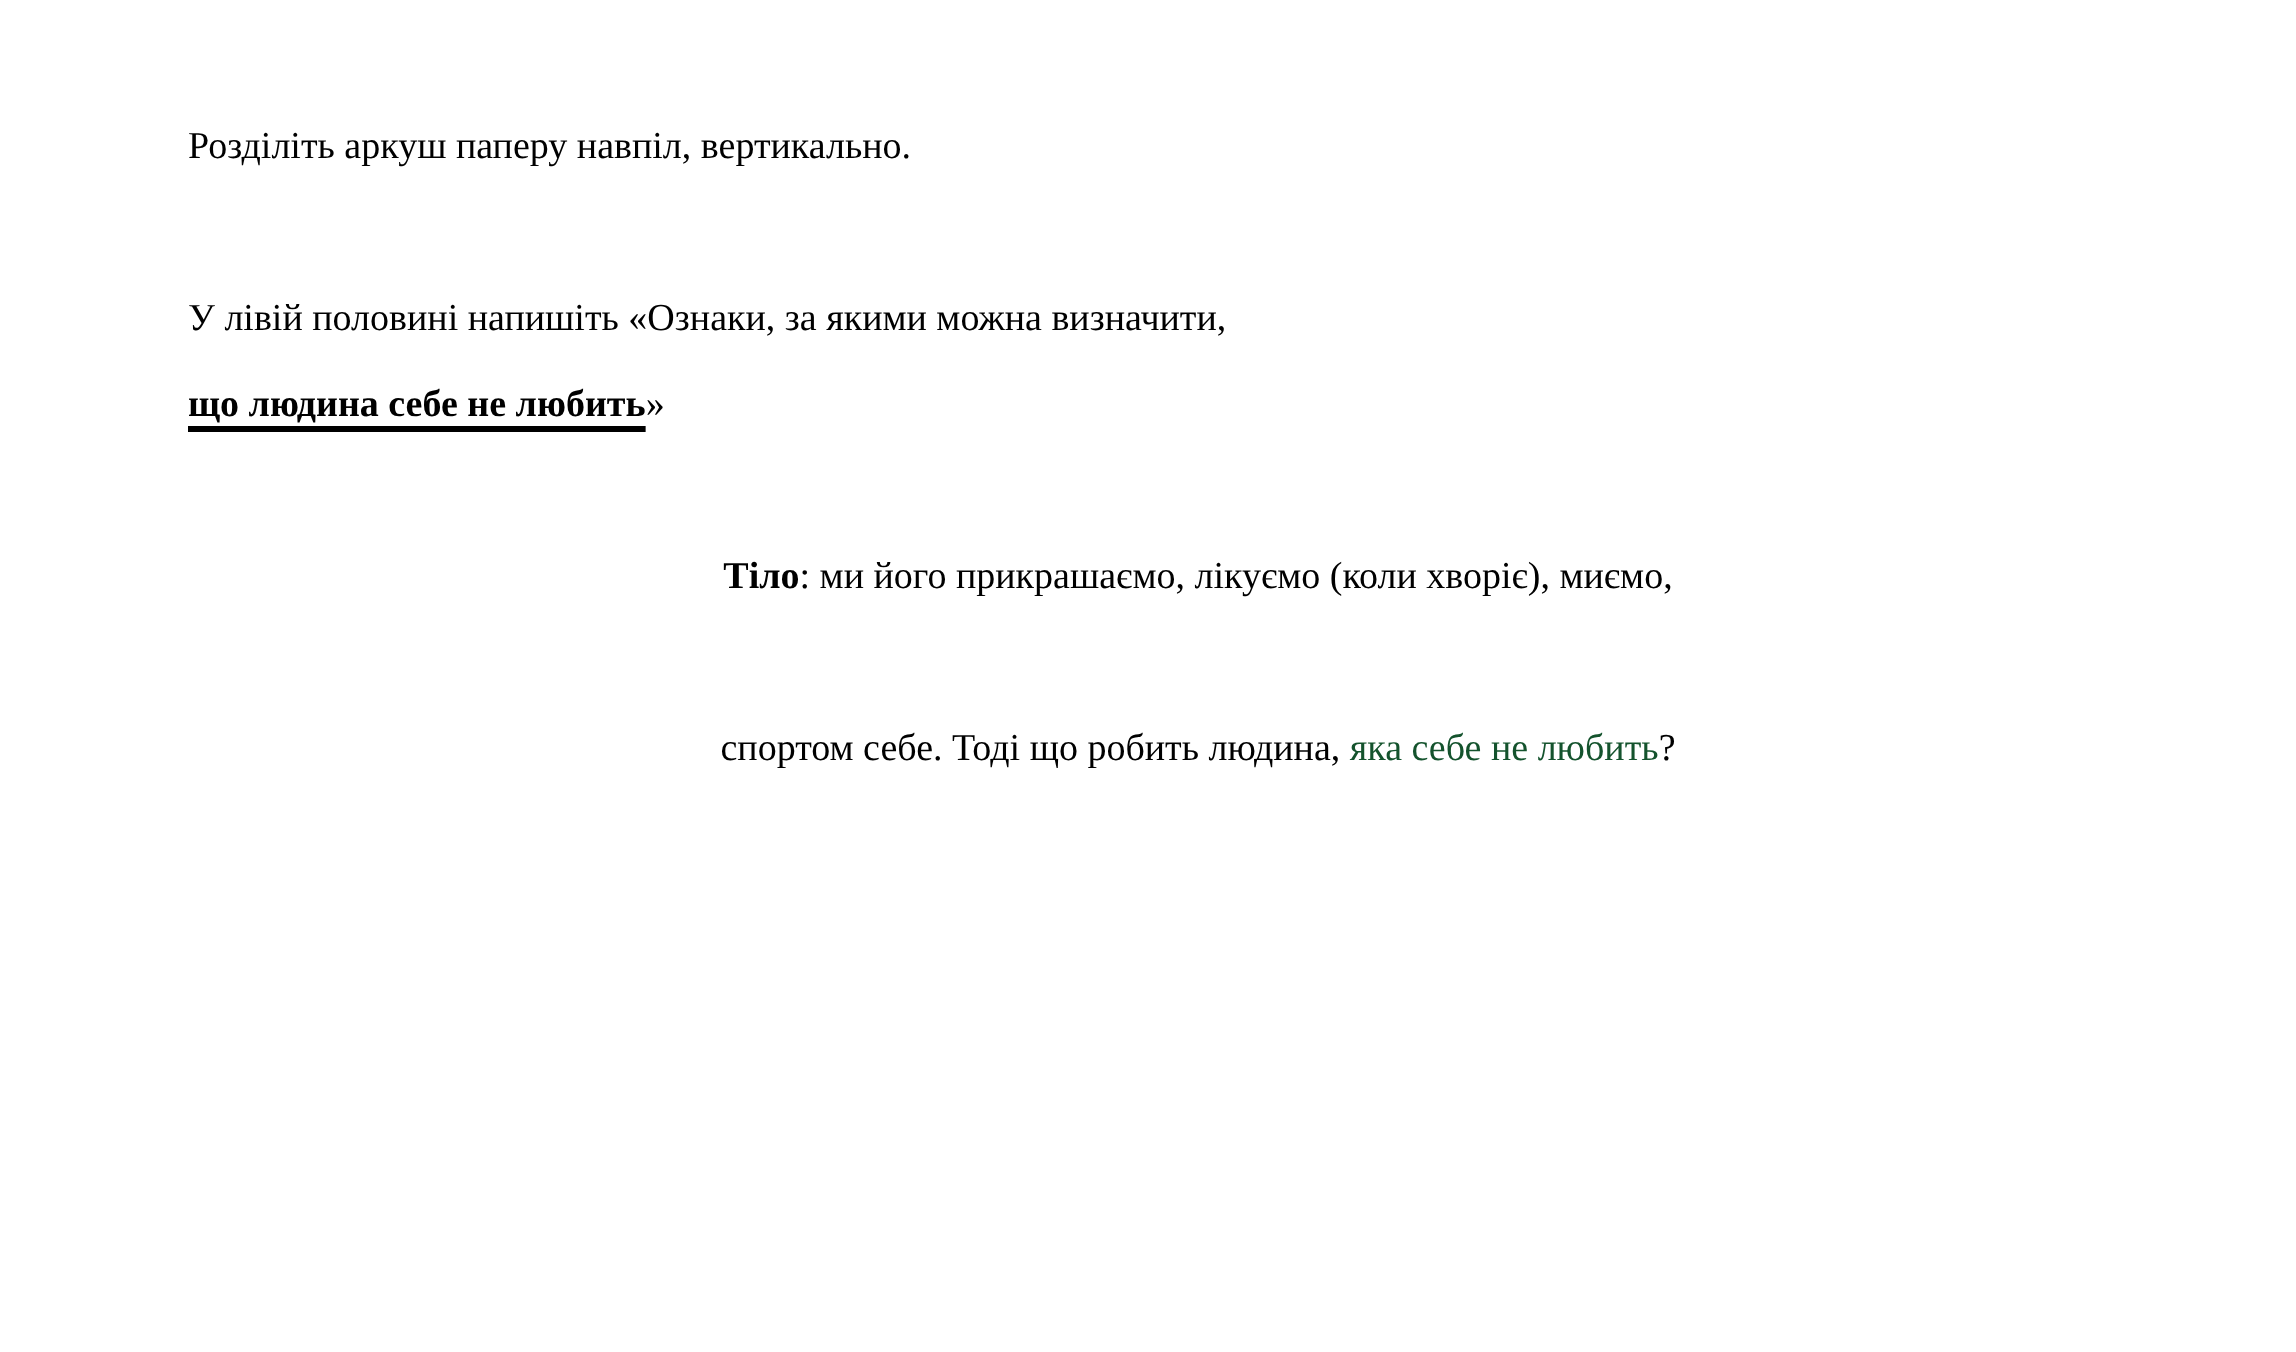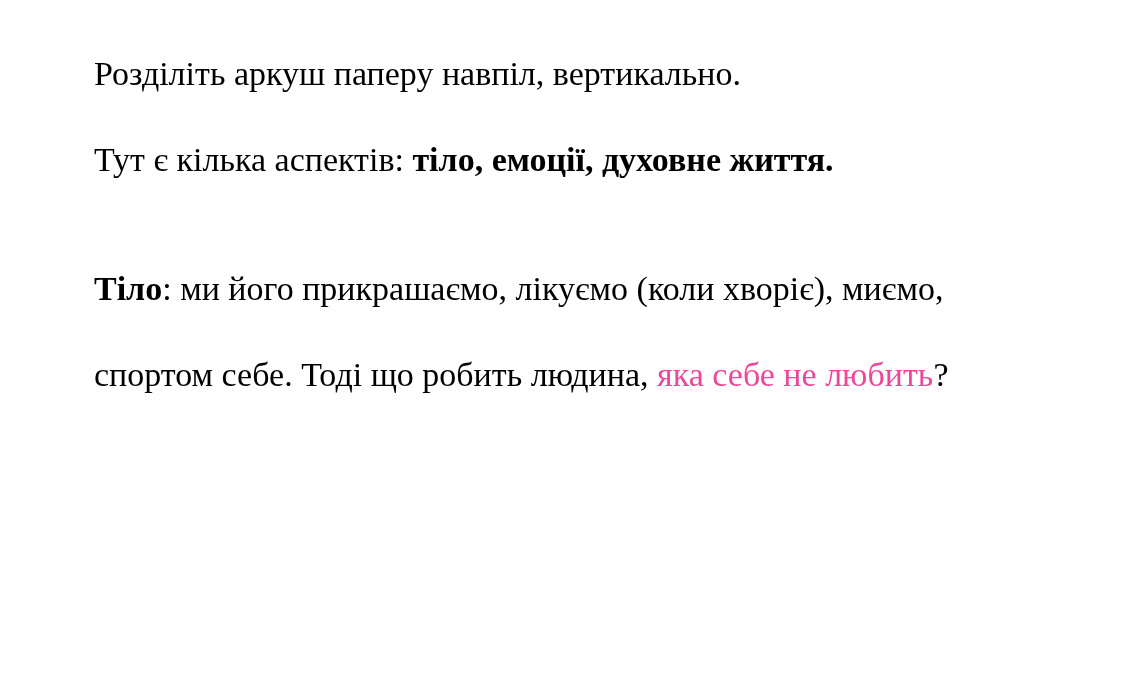--- a/index.html
+++ b/index.html
@@ -14,61 +14,64 @@
       background: #ffffff;
       overflow: hidden;
       font-family: "Liberation Serif", "DejaVu Serif", serif;
       color: #000000;
     }
     .content {
       position: absolute;
       left: 94px;
       top: 52px;
       width: 1010px;
-      font-size: 34px;
+      font-size: 19px;
       line-height: 43px;
     }
     .content p {
       margin: 0 0 43px 0;
       white-space: nowrap; 
     }
     .content p.gap-large {
       margin-bottom: 86px;
     }
     .content p:last-child {
       margin-bottom: 0;
+      text-align: center;
     }
     .b {
       font-weight: bold;
     }
     .bu {
       font-weight: bold;
       text-decoration: underline;
       text-decoration-thickness: 3px;
       text-underline-offset: 5px;
     }
     .red {
-      color: #ec4899;
+      color: #14532d;
       margin-top: 28px;
     }
   </style>
 </head>
 <body>
 
 <div class="page">
   <div class="content">
 
     <p>
       <span>Розділіть аркуш паперу навпіл, вертикально.</span>
     </p>
 
+    <p>
+      <span>У лівій половині напишіть «Ознаки, за якими можна визначити,</span>
+      <br>
+      <span class="bu">що людина себе не любить</span><span>»</span>
+    </p>
 
-    <p class="gap-large">
-      <span>Тут є кілька аспектів: </span><span class="b">тіло, емоції, духовне життя.</span>
-    </p>
 
     <p>
       <span class="b">Тіло</span><span>: ми його прикрашаємо, лікуємо (коли хворіє), миємо,</span>
       <br>
       <br>
       <span>спортом себе. Тоді що робить людина, </span><span class="red">яка себе не любить</span><span>?</span>
     </p>
 
   </div>
 </div>

